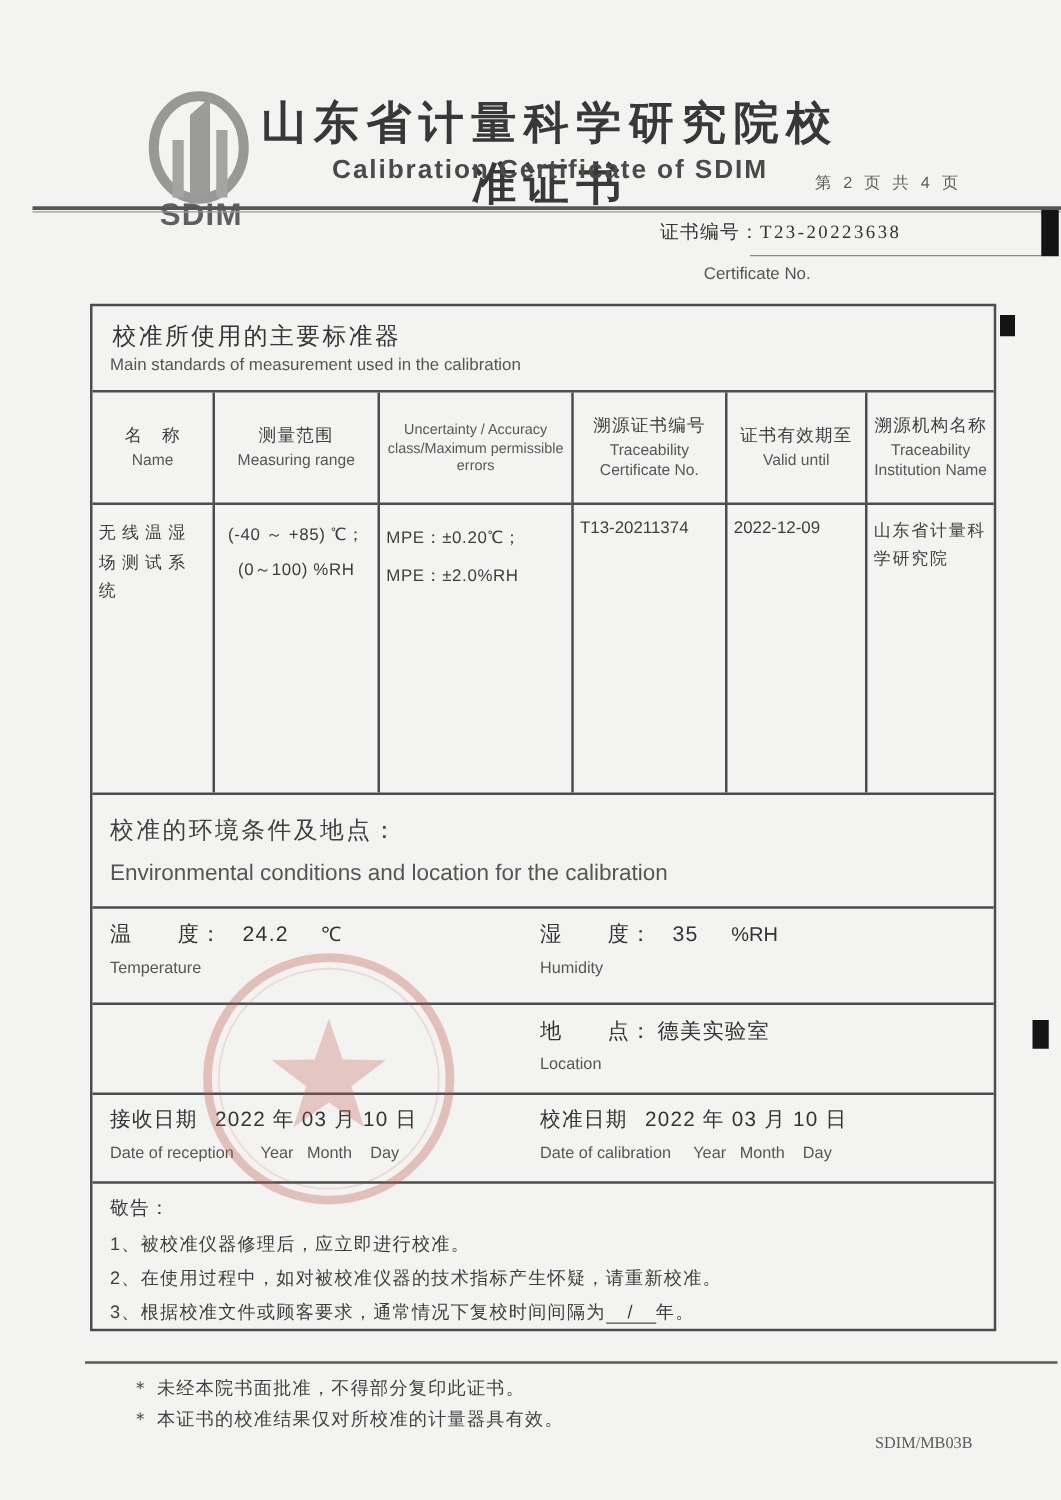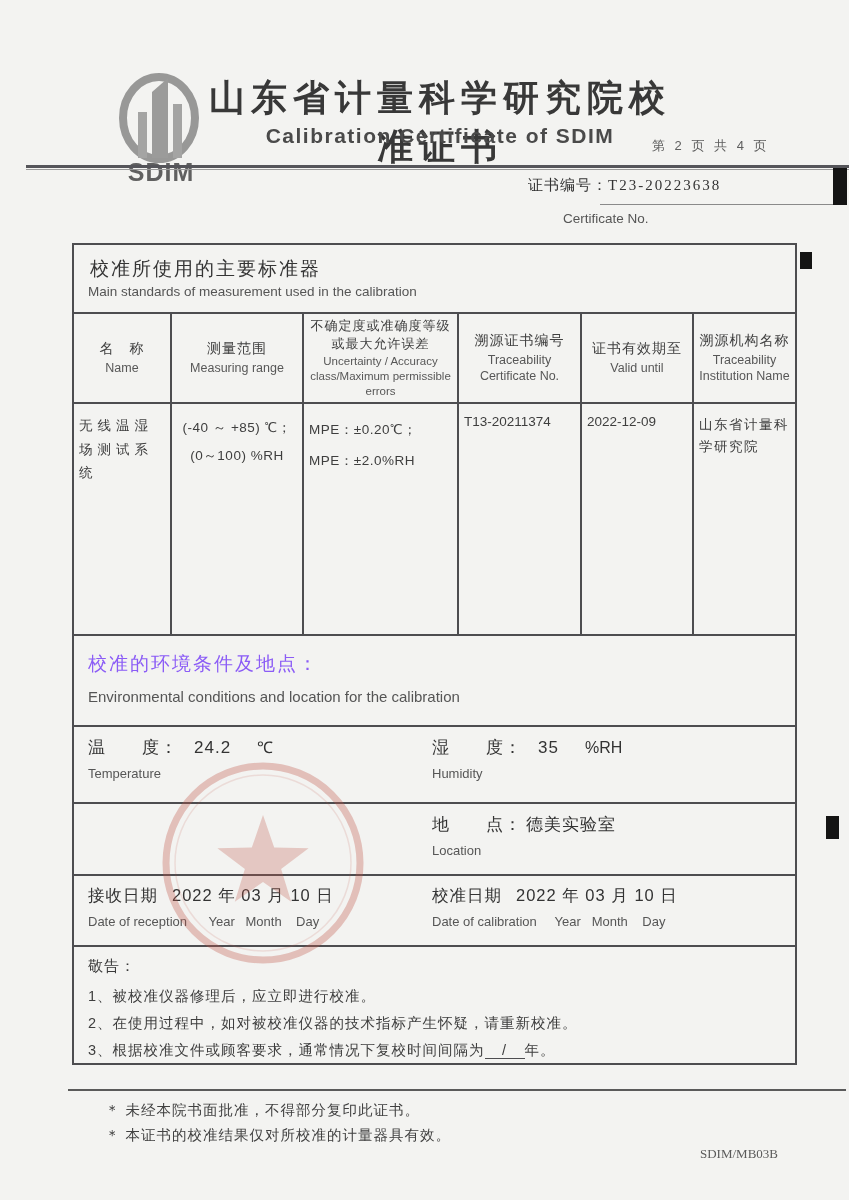--- a/index.html
+++ b/index.html
@@ -60,22 +60,22 @@
   .head .en { font-size:12.5px; color:#575757; line-height:1.3; margin-top:2px; }
   .head .sm-cn { font-size:13px; }
   .head .sm-en { font-size:11.5px; }
   .std-table .data { font-size:13.5px; color:#3e3e3e; padding-top:10px; }
   .d-name { font-size:15px; letter-spacing:5px; line-height:1.75; padding-left:3px; }
   .d-range { text-align:center; line-height:2.1; font-size:13.5px; letter-spacing:.5px; }
   .d-mpe { line-height:2.3; padding-left:4px; letter-spacing:.5px; }
   .d-inst { letter-spacing:1.5px; line-height:1.6; padding-left:3px; }
 
   .env-title { position:absolute; left:0; top:389px; width:100%; height:91px; border-top:2px solid #4d4d50; }
-  .env-title .cn { position:absolute; left:14px; top:15px; font-size:19px; letter-spacing:2px; color:#8b5cf6; }
-  .env-title .en { position:absolute; left:14px; top:52px; font-size:15px; color:#555; }
+  .env-title .cn { position:absolute; left:14px; top:15px; font-size:19px; letter-spacing:2px; color:#404040; }
+  .env-title .en { position:absolute; left:14px; top:52px; font-size:18px; color:#555; }
 
   .hrow { position:absolute; left:0; width:100%; border-top:2px solid #4d4d50; }
   .row-a { top:480px; height:77px; }
   .row-b { top:557px; height:72px; }
   .row-c { top:629px; height:61px; }
 
   .half { position:absolute; top:9px; }
   .half.l { left:14px; }
   .half.r { left:358px; }
   .fld-cn { font-size:17px; color:#333; white-space:pre; letter-spacing:1px; }
@@ -142,21 +142,20 @@
 
       <div class="cell head first">
         <div class="cn">名　称</div>
         <div class="en">Name</div>
       </div>
       <div class="cell head">
         <div class="cn">测量范围</div>
         <div class="en">Measuring range</div>
       </div>
       <div class="cell head">
-        <div class="cn sm-cn">不确定度或准确度等级或最大允许误差</div>
         <div class="en sm-en">Uncertainty / Accuracy class/Maximum permissible errors</div>
       </div>
       <div class="cell head">
         <div class="cn">溯源证书编号</div>
         <div class="en">Traceability Certificate No.</div>
       </div>
       <div class="cell head">
         <div class="cn">证书有效期至</div>
         <div class="en">Valid until</div>
       </div>

